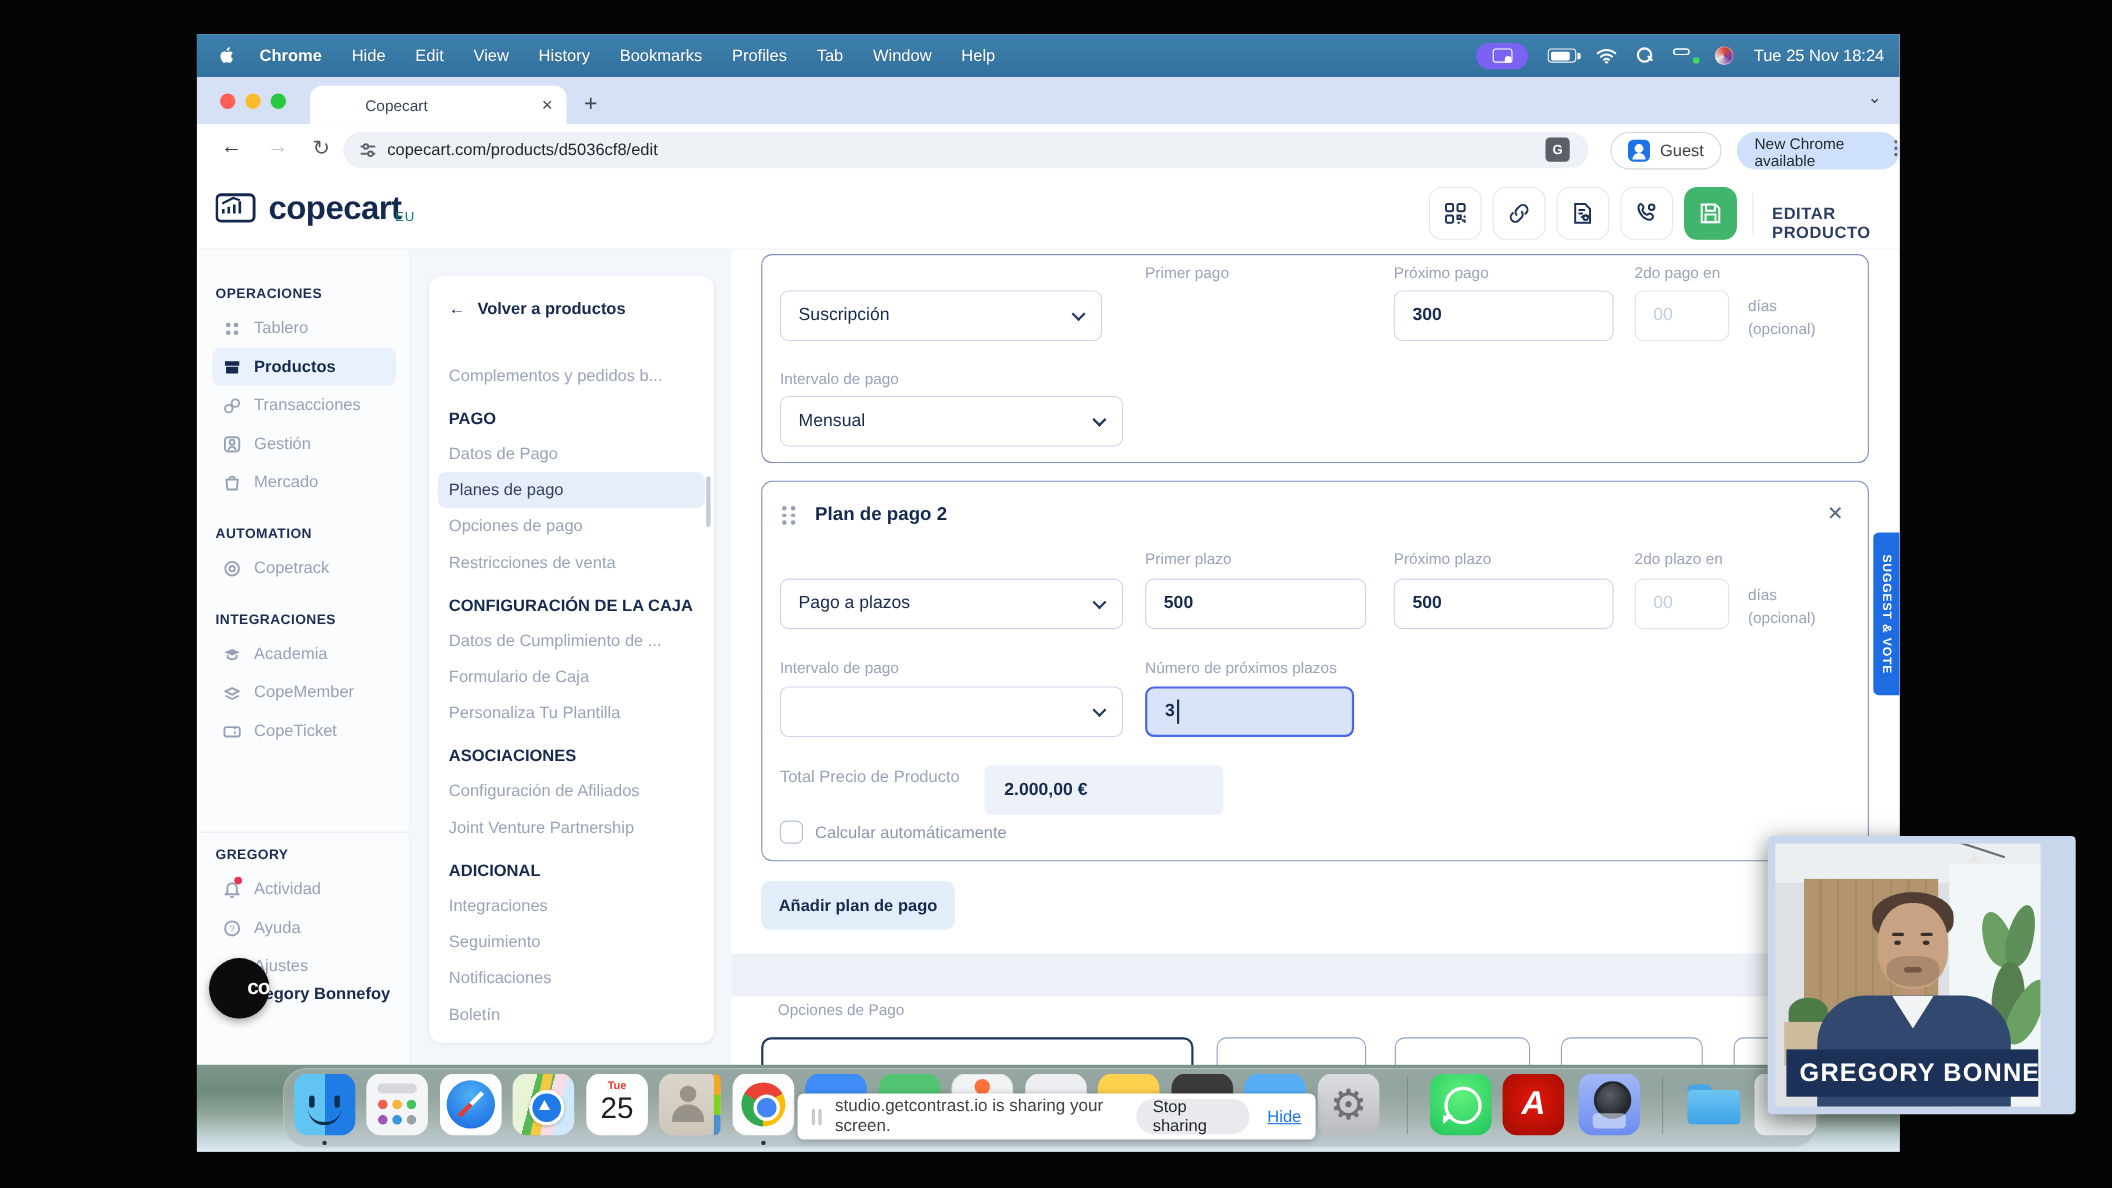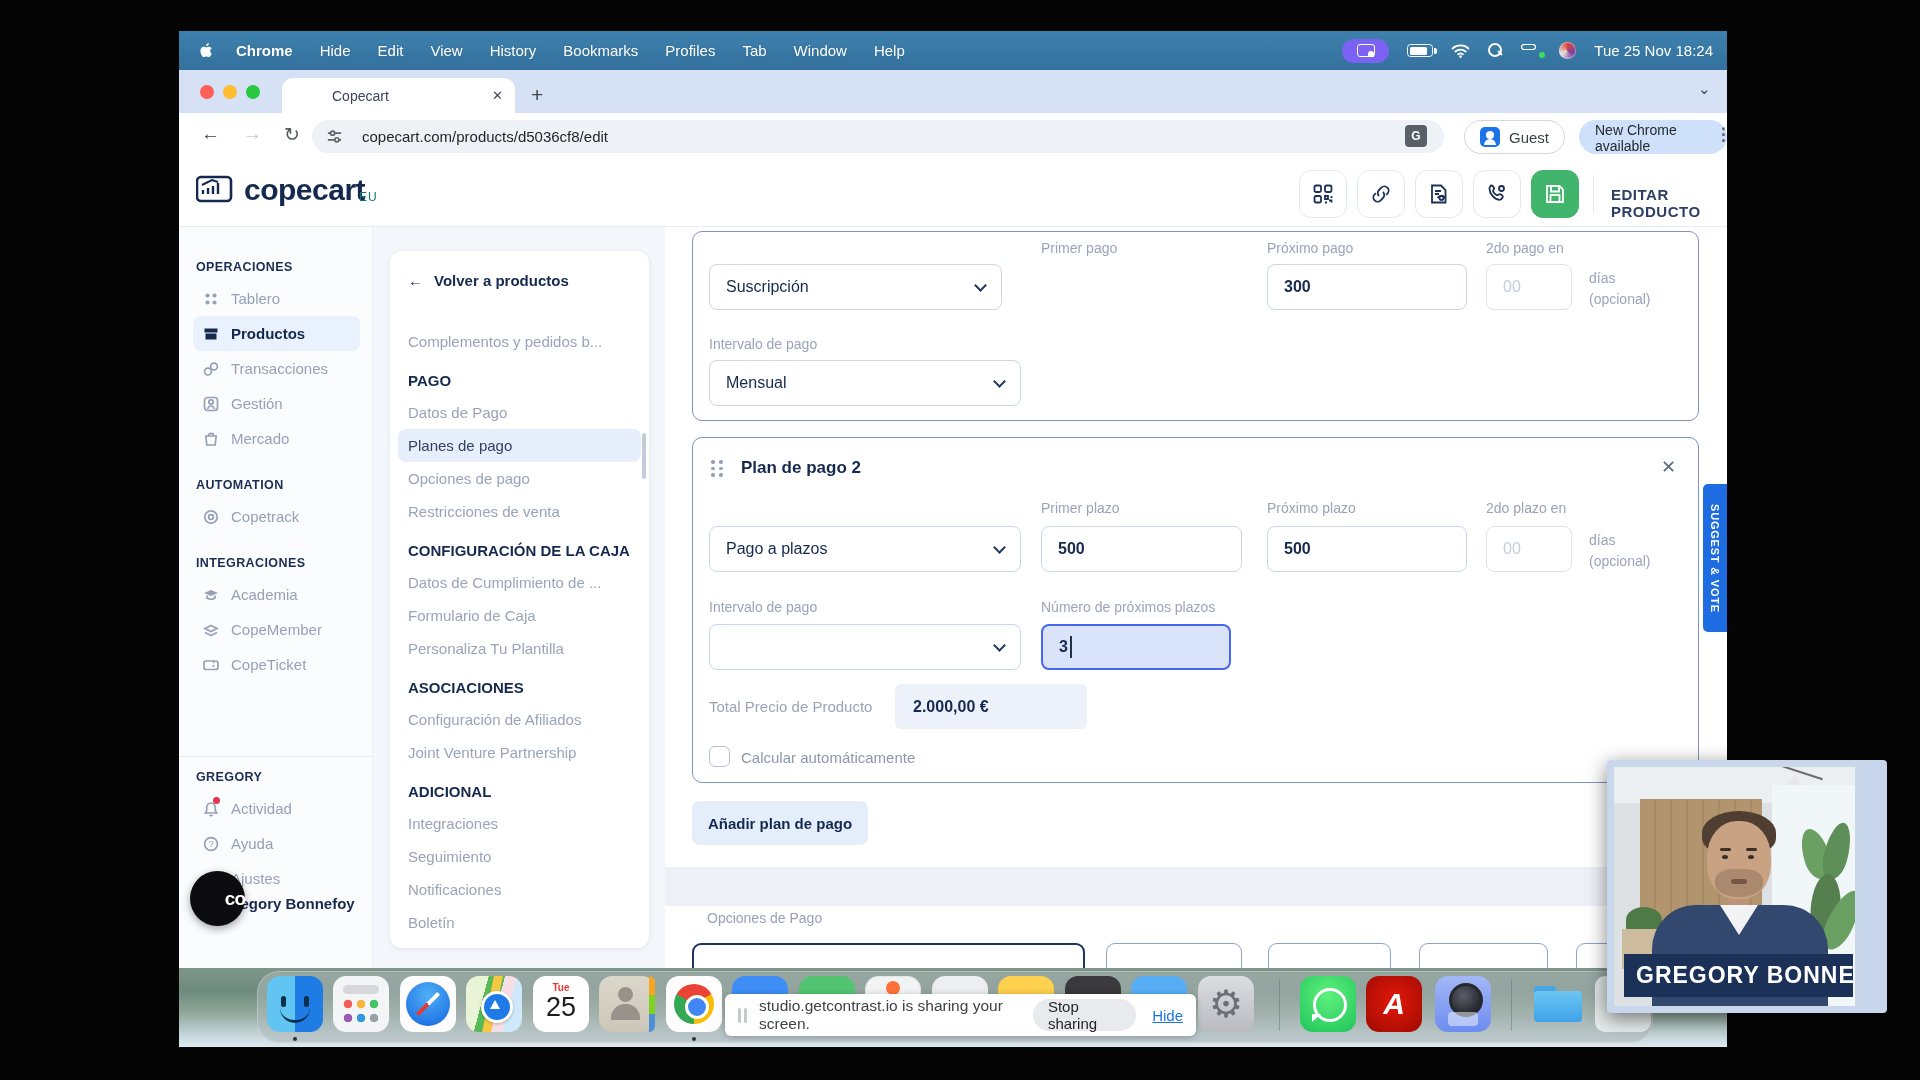--- a/index.html
+++ b/index.html
@@ -30,21 +30,21 @@
 
 .tabstrip{position:absolute;left:0;top:39px;width:100%;height:43px;background:#d7e1f5}
 .tl{position:absolute;top:15px;width:14px;height:14px;border-radius:50%}
 .tab{position:absolute;left:103px;top:8px;width:233px;height:35px;background:#fff;border-radius:11px 11px 0 0;display:flex;align-items:center;font-size:14px;color:#3a4559;padding:0 12px 0 50px}
 .tab .x{margin-left:auto;color:#434c5e;font-size:13px}
 .newtab{position:absolute;left:352px;top:14px;font-size:21px;color:#45494f;line-height:1}
 .tabsearch{position:absolute;left:1519px;top:10px;color:#3c4043;font-size:15px}
 
 .toolbar{position:absolute;left:0;top:82px;width:100%;height:47px;background:#fff}
 .nav-ic{position:absolute;top:10px;font-size:19px}
-.omnibox{position:absolute;left:133px;top:7px;width:1132px;height:33px;background:#eef1f6;border-radius:17px;display:flex;align-items:center;padding:0 14px;gap:19px}
+.omnibox{position:absolute;left:133px;top:7px;width:1132px;height:33px;background:#eef1f6;border-radius:17px;display:flex;align-items:center;padding:0 14px;gap:9px}
 .omnibox .url{font-size:15px;color:#23262b}
 .translate{position:absolute;left:1226px;top:12px;width:22px;height:22px;border-radius:4px;background:#5a6069;color:#fff;font-size:12px;font-weight:700;display:flex;align-items:center;justify-content:center}
 .guest{position:absolute;left:1285px;top:7px;height:34px;border:1px solid #d2d6dd;border-radius:17px;display:flex;align-items:center;gap:9px;padding:0 15px;background:#fff}
 .guest .gic{width:20px;height:20px;border-radius:5px;background:#1a73e8;position:relative}
 .guest .gic::before{content:'';position:absolute;left:6px;top:4px;width:8px;height:8px;border-radius:50%;background:#fff}
 .guest .gic::after{content:'';position:absolute;left:4px;top:12px;width:12px;height:6px;border-radius:6px 6px 0 0;background:#fff}
 .guest .glabel{font-size:15px;color:#3b4045}
 .update-chip{position:absolute;left:1400px;top:7px;height:34px;background:#cfe0fb;border-radius:17px;display:flex;align-items:flex-end;padding:0 16px;font-size:14px;color:#24292f}
 .menu-dots{position:absolute;left:1536px;top:11px;color:#5f6368;font-size:17px;font-weight:700;letter-spacing:0}
 
@@ -534,21 +534,21 @@
     <div class="select" style="left:16px;top:186px;width:312px">
       <span></span>
         <span class="chev"></span>
     </div>
     <span class="flabel" style="left:348px;top:161px">Número de próximos plazos</span>
     <div class="inp focus" style="left:348px;top:186px;width:190px">
       <span>3</span>
         <span class="caret"></span>
     </div>
     <span class="flabel" style="left:16px;top:260px;font-size:15px">Total Precio de Producto</span>
-    <div class="total-box" style="left:202px;top:246px;width:192px;height:45px">
+    <div class="total-box" style="left:202px;top:258px;width:217px;height:45px">
       <span>2.000,00 €</span>
     </div>
     <span class="cb" style="left:16px;top:308px"></span>
     <span class="flabel" style="left:48px;top:311px;font-size:15px;color:#8d97ac">Calcular automáticamente</span>
   </div>
 
   <div class="btn-soft" style="left:513px;top:770px;width:176px;height:44px">
     <span>Añadir plan de pago</span>
   </div>
 

